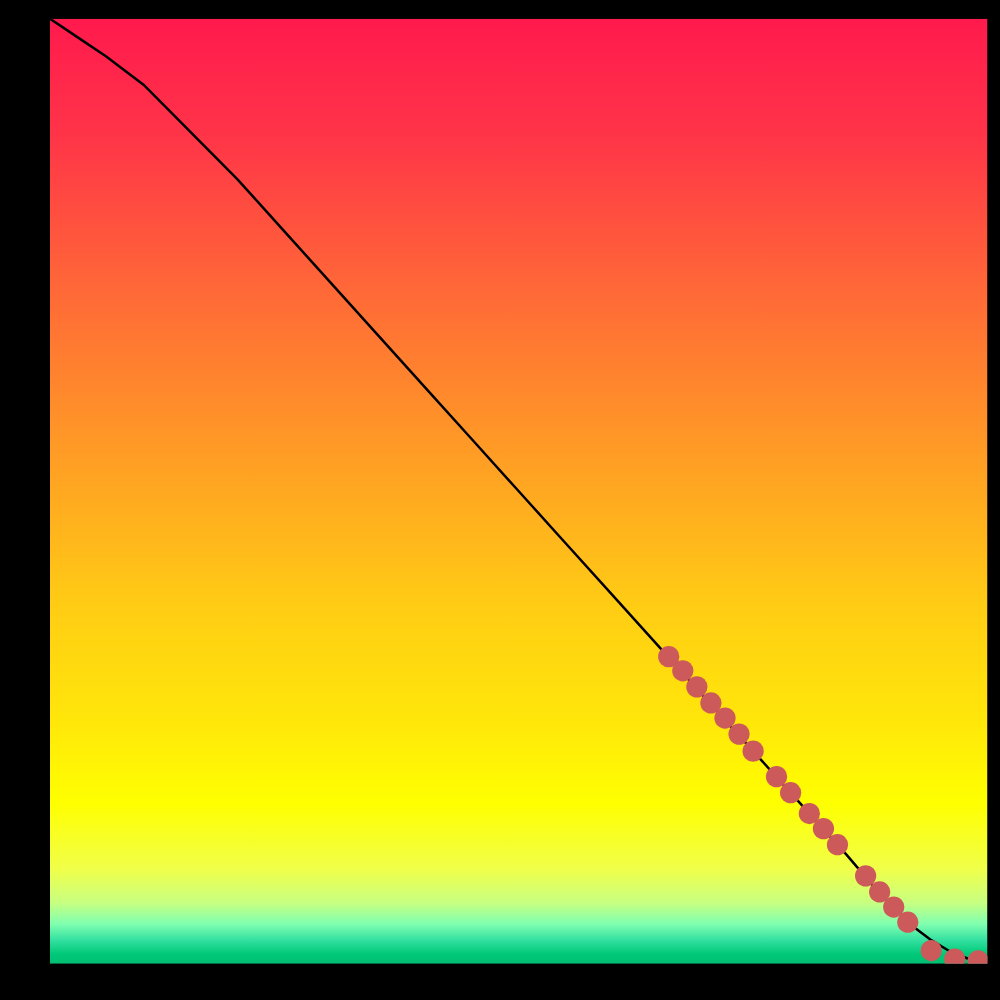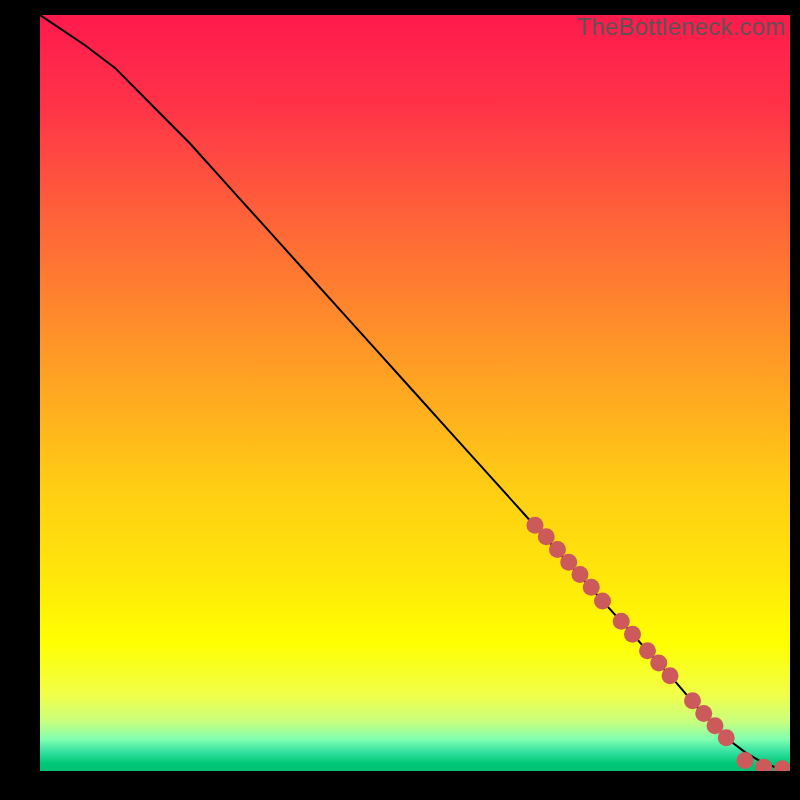--- a/index.html
+++ b/index.html
@@ -34,21 +34,20 @@
     font-size: 24px;
     font-weight: 500;
     letter-spacing: 0.2px;
     z-index: 5;
   }
 </style>
 </head>
 <body>
 
 <div class="frame">
-  <div class="watermark">TheBottleneck.com</div>
   <svg class="plot" viewBox="0 0 750 756" preserveAspectRatio="none">
     <defs>
       <linearGradient id="bg-grad" x1="0" y1="0" x2="0" y2="1">
           <stop offset="0%" stop-color="#ff1a4d"></stop>
           <stop offset="12%" stop-color="#ff3348"></stop>
           <stop offset="28.000000000000004%" stop-color="#ff6638"></stop>
           <stop offset="45%" stop-color="#ff9926"></stop>
           <stop offset="62%" stop-color="#ffcc14"></stop>
           <stop offset="74%" stop-color="#ffe60a"></stop>
           <stop offset="83%" stop-color="#ffff00"></stop>

